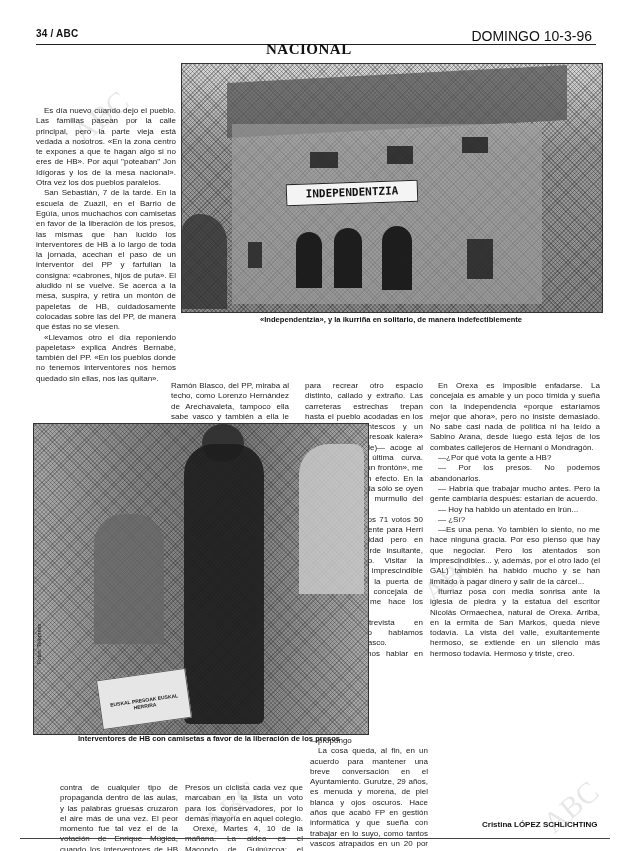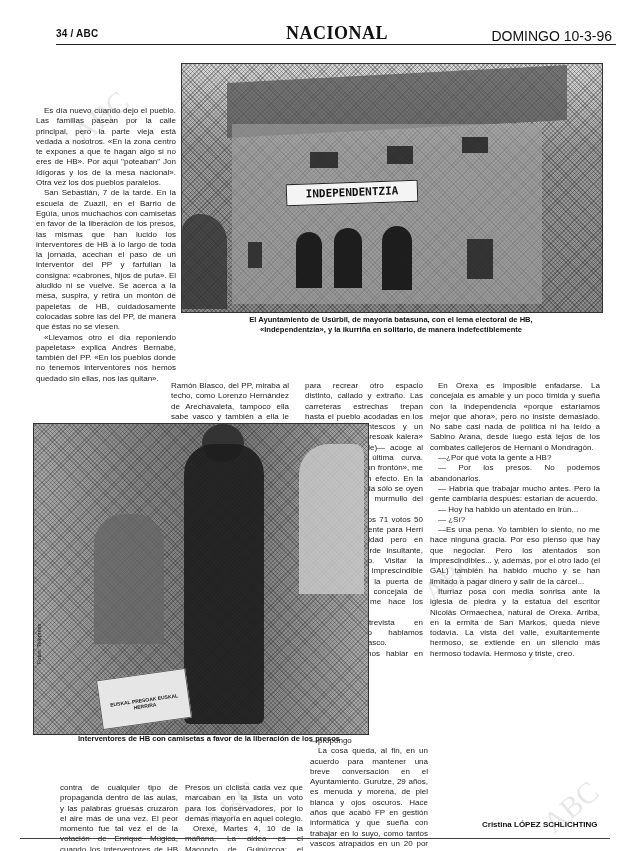--- a/index.html
+++ b/index.html
@@ -1,19 +1,19 @@
 <!DOCTYPE html>
 <html><head>
 <meta charset="utf-8">
 <style>
   html, body { margin: 0; padding: 0; background: #ffffff; }
   body { width: 620px; height: 851px; position: relative; overflow: hidden; font-family: "Liberation Sans", sans-serif; color: #111; }
-  .header { position: absolute; left: 36px; top: 20px; width: 560px; height: 24px; border-bottom: 1.5px solid #222; margin-left: 20px; }
+  .header { position: absolute; left: 36px; top: 20px; width: 560px; height: 24px; border-bottom: 1.5px solid #222; }
   .hdr-page { position: absolute; left: 0; top: 8px; font-size: 10px; font-weight: bold; letter-spacing: 0.2px; }
-  .hdr-section { position: absolute; left: 230px; top: 3px; font-family: "Liberation Serif", serif; font-size: 18px; font-weight: bold; letter-spacing: 0.5px; }
+  .hdr-section { position: absolute; left: 230px; top: 21px; font-family: "Liberation Serif", serif; font-size: 15px; font-weight: bold; letter-spacing: 0.5px; }
   .hdr-date { position: absolute; right: 4px; top: 8px; font-size: 14px; }
 
   .col { position: absolute; font-size: 8px; line-height: 10.3px; text-align: justify; color: #222; margin-top: 36px; }
   .col p { margin: 0; text-indent: 8px; }
 
   .photo { position: absolute; border: 1px solid #333; overflow: hidden; }
   .photo-building {
     left: 181px; top: 63px; width: 420px; height: 248px;
     background:
       repeating-linear-gradient(45deg, rgba(0,0,0,0.25) 0 1px, transparent 1px 3px),
@@ -73,21 +73,20 @@
   <div class="bld-win" style="left:280px; top:73px; width:26px; height:16px;"></div>
   <div class="banner">INDEPENDENTZIA</div>
   <div class="bld-win" style="left:66px; top:178px; width:14px; height:26px;"></div>
   <div class="bld-arch" style="left:114px; top:168px; width:26px; height:56px;"></div>
   <div class="bld-arch" style="left:152px; top:164px; width:28px; height:60px;"></div>
   <div class="bld-arch" style="left:200px; top:162px; width:30px; height:64px;"></div>
   <div class="bld-win" style="left:285px; top:175px; width:26px; height:40px;"></div>
   <div class="tree"></div>
 </div>
 <div class="caption cap-building">
-  <div>El Ayuntamiento de Usúrbil, de mayoría batasuna, con el lema electoral de HB,</div>
   <div>«Independentzia», y la ikurriña en solitario, de manera indefectiblemente</div>
 </div>
 
 <div class="col" style="left:171px; top:345px; width:118px;">
   <p style="text-indent:0">Ramón Blasco, del PP, miraba al techo, como Lorenzo Hernández de Arechavaleta, tampoco ella sabe vasco y también a ella le hirieron todo el día el vacío los compañeros de la mesa que, en el momento, iba</p>
 </div>
 <div class="col" style="left:305px; top:345px; width:118px;">
   <p style="text-indent:0">para recrear otro espacio distinto, callado y extraño. Las carreteras estrechas trepan hasta el pueblo acodadas en los precipicios, gigantescos y un mudo cartel —«Presoak kalera» (Presos a la calle)— acoge al visitante en la última curva. «Cuatro casas y un frontón», me dijo un amigo. En efecto. En la mañana espléndida sólo se oyen las esquilas y el murmullo del río.</p>
   <p>En Orexe, de los 71 votos 50 son indefectiblemente para Herri Batasuna. Hostilidad pero en medio de un verde insultante, gozoso, perfecto. Visitar la aldea, es el final imprescindible de este viaje. A la puerta de Gurutze Iturriaz, concejala de HB, el pueblo me hace los honores.</p>
   <p>—¿Una entrevista en castellano? No hablamos castellano. Sólo vasco.</p>

